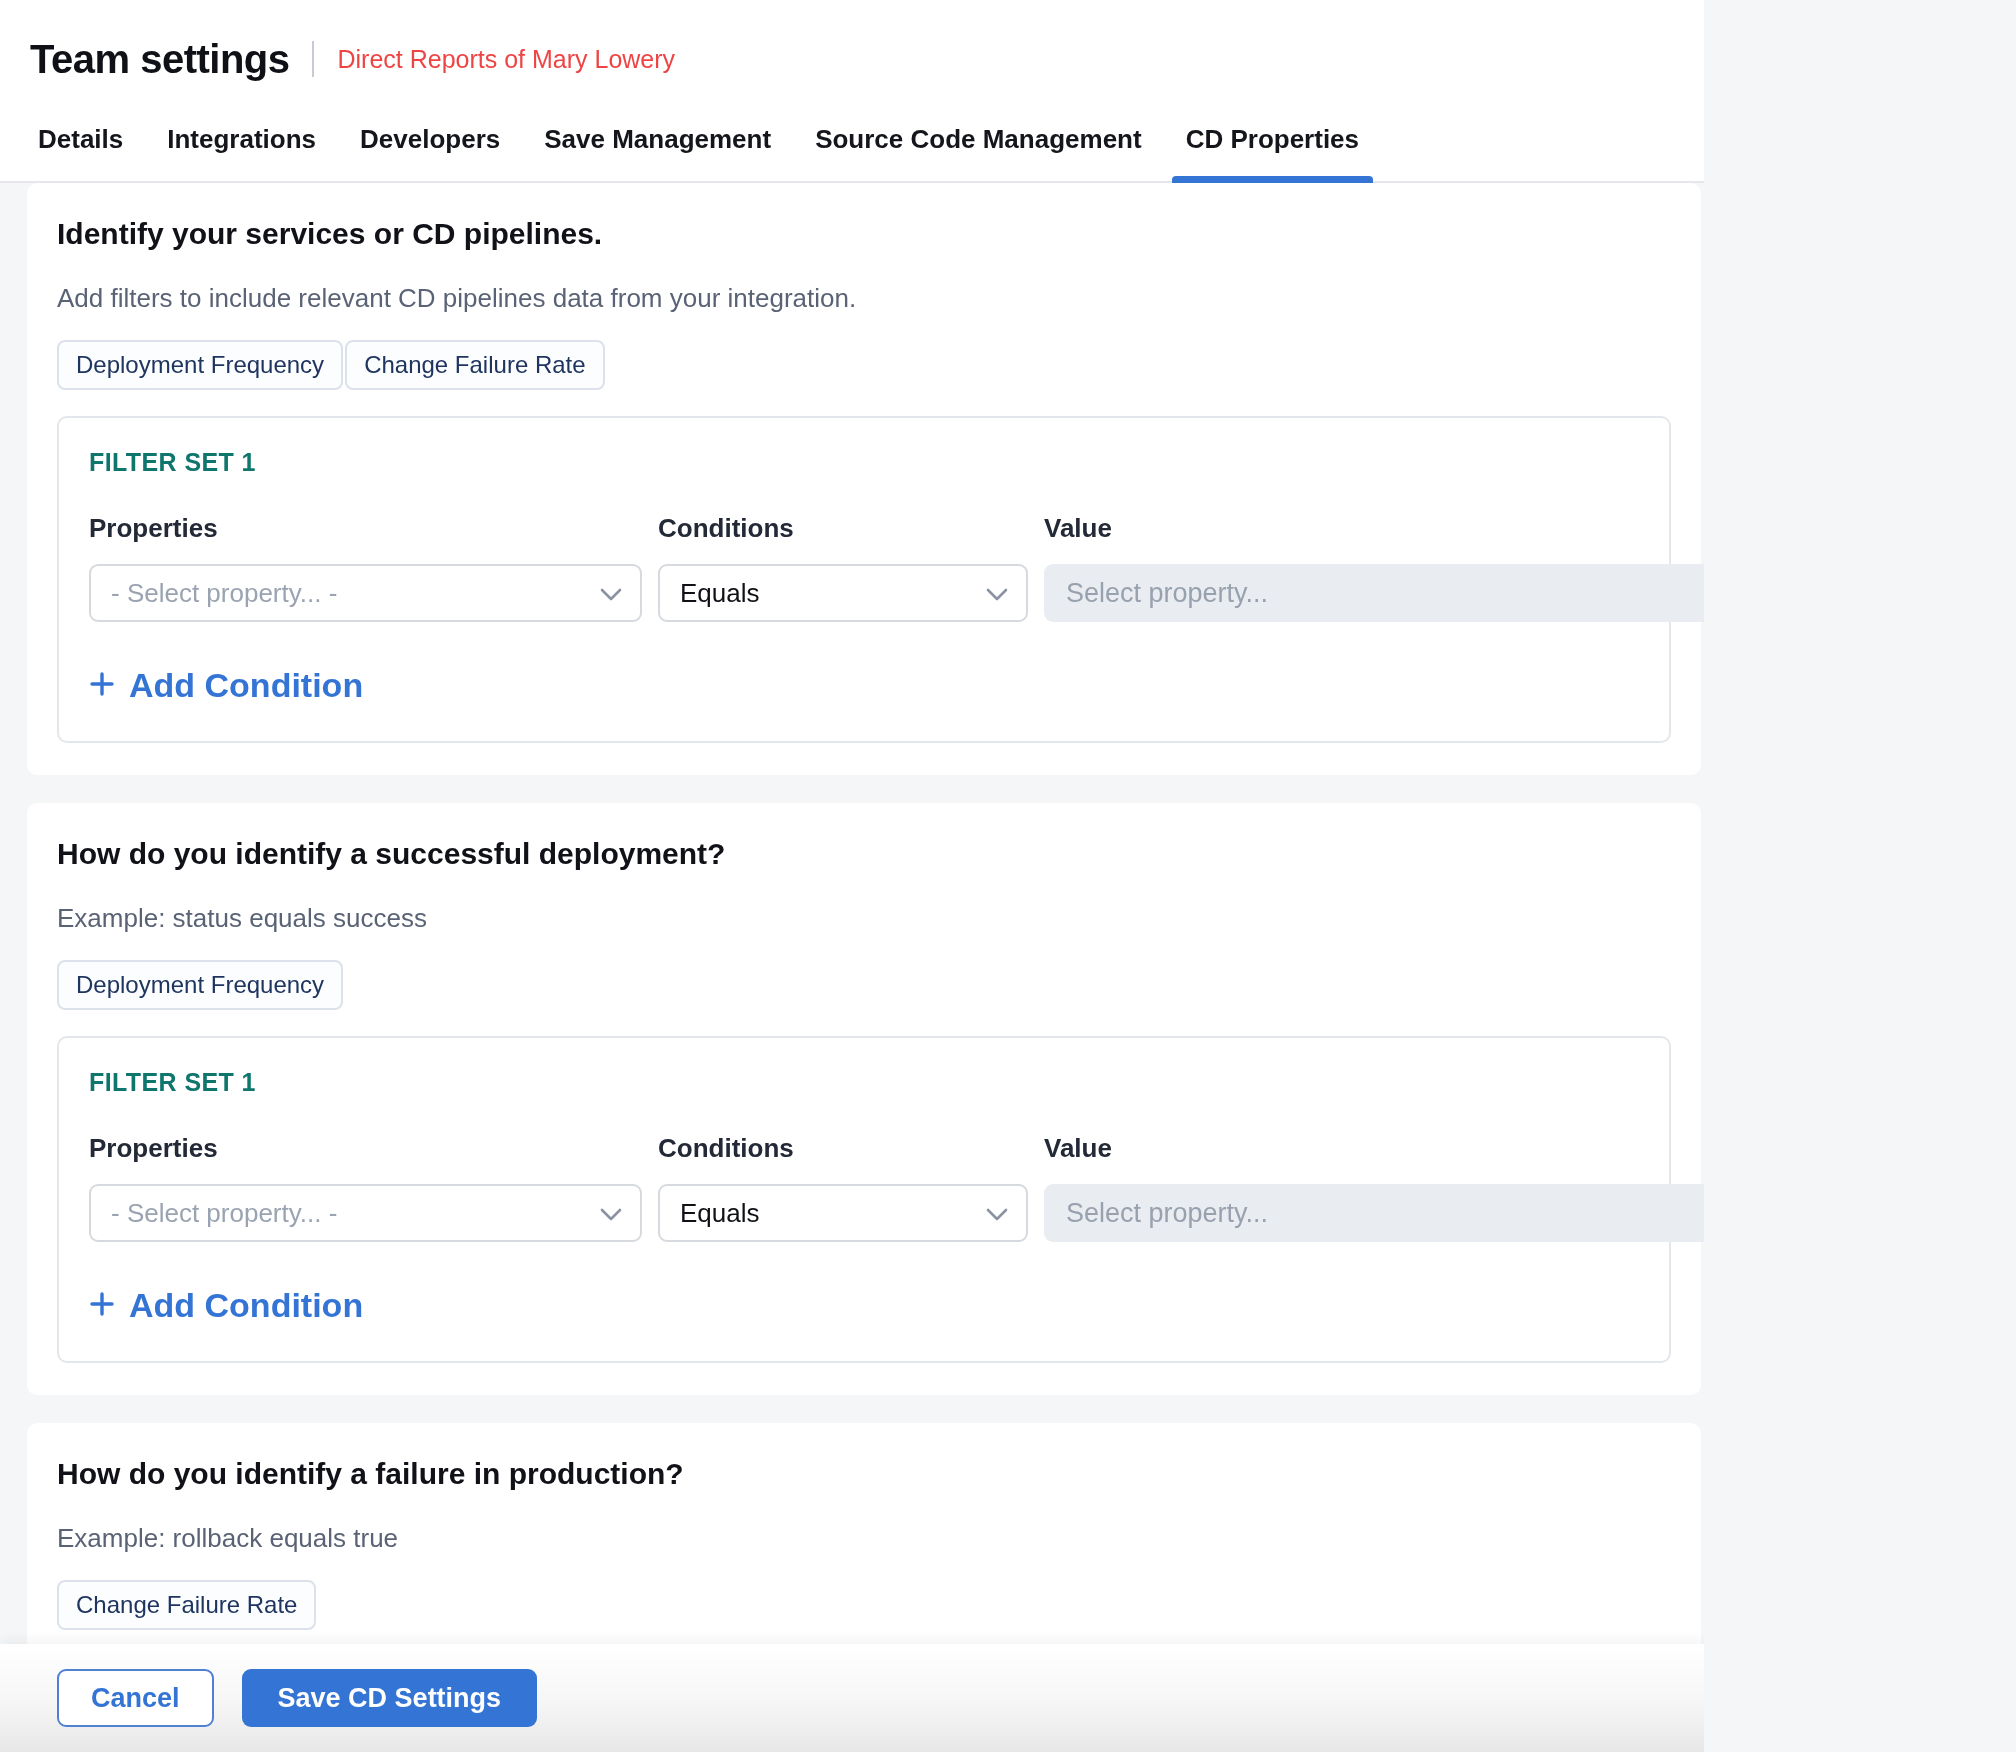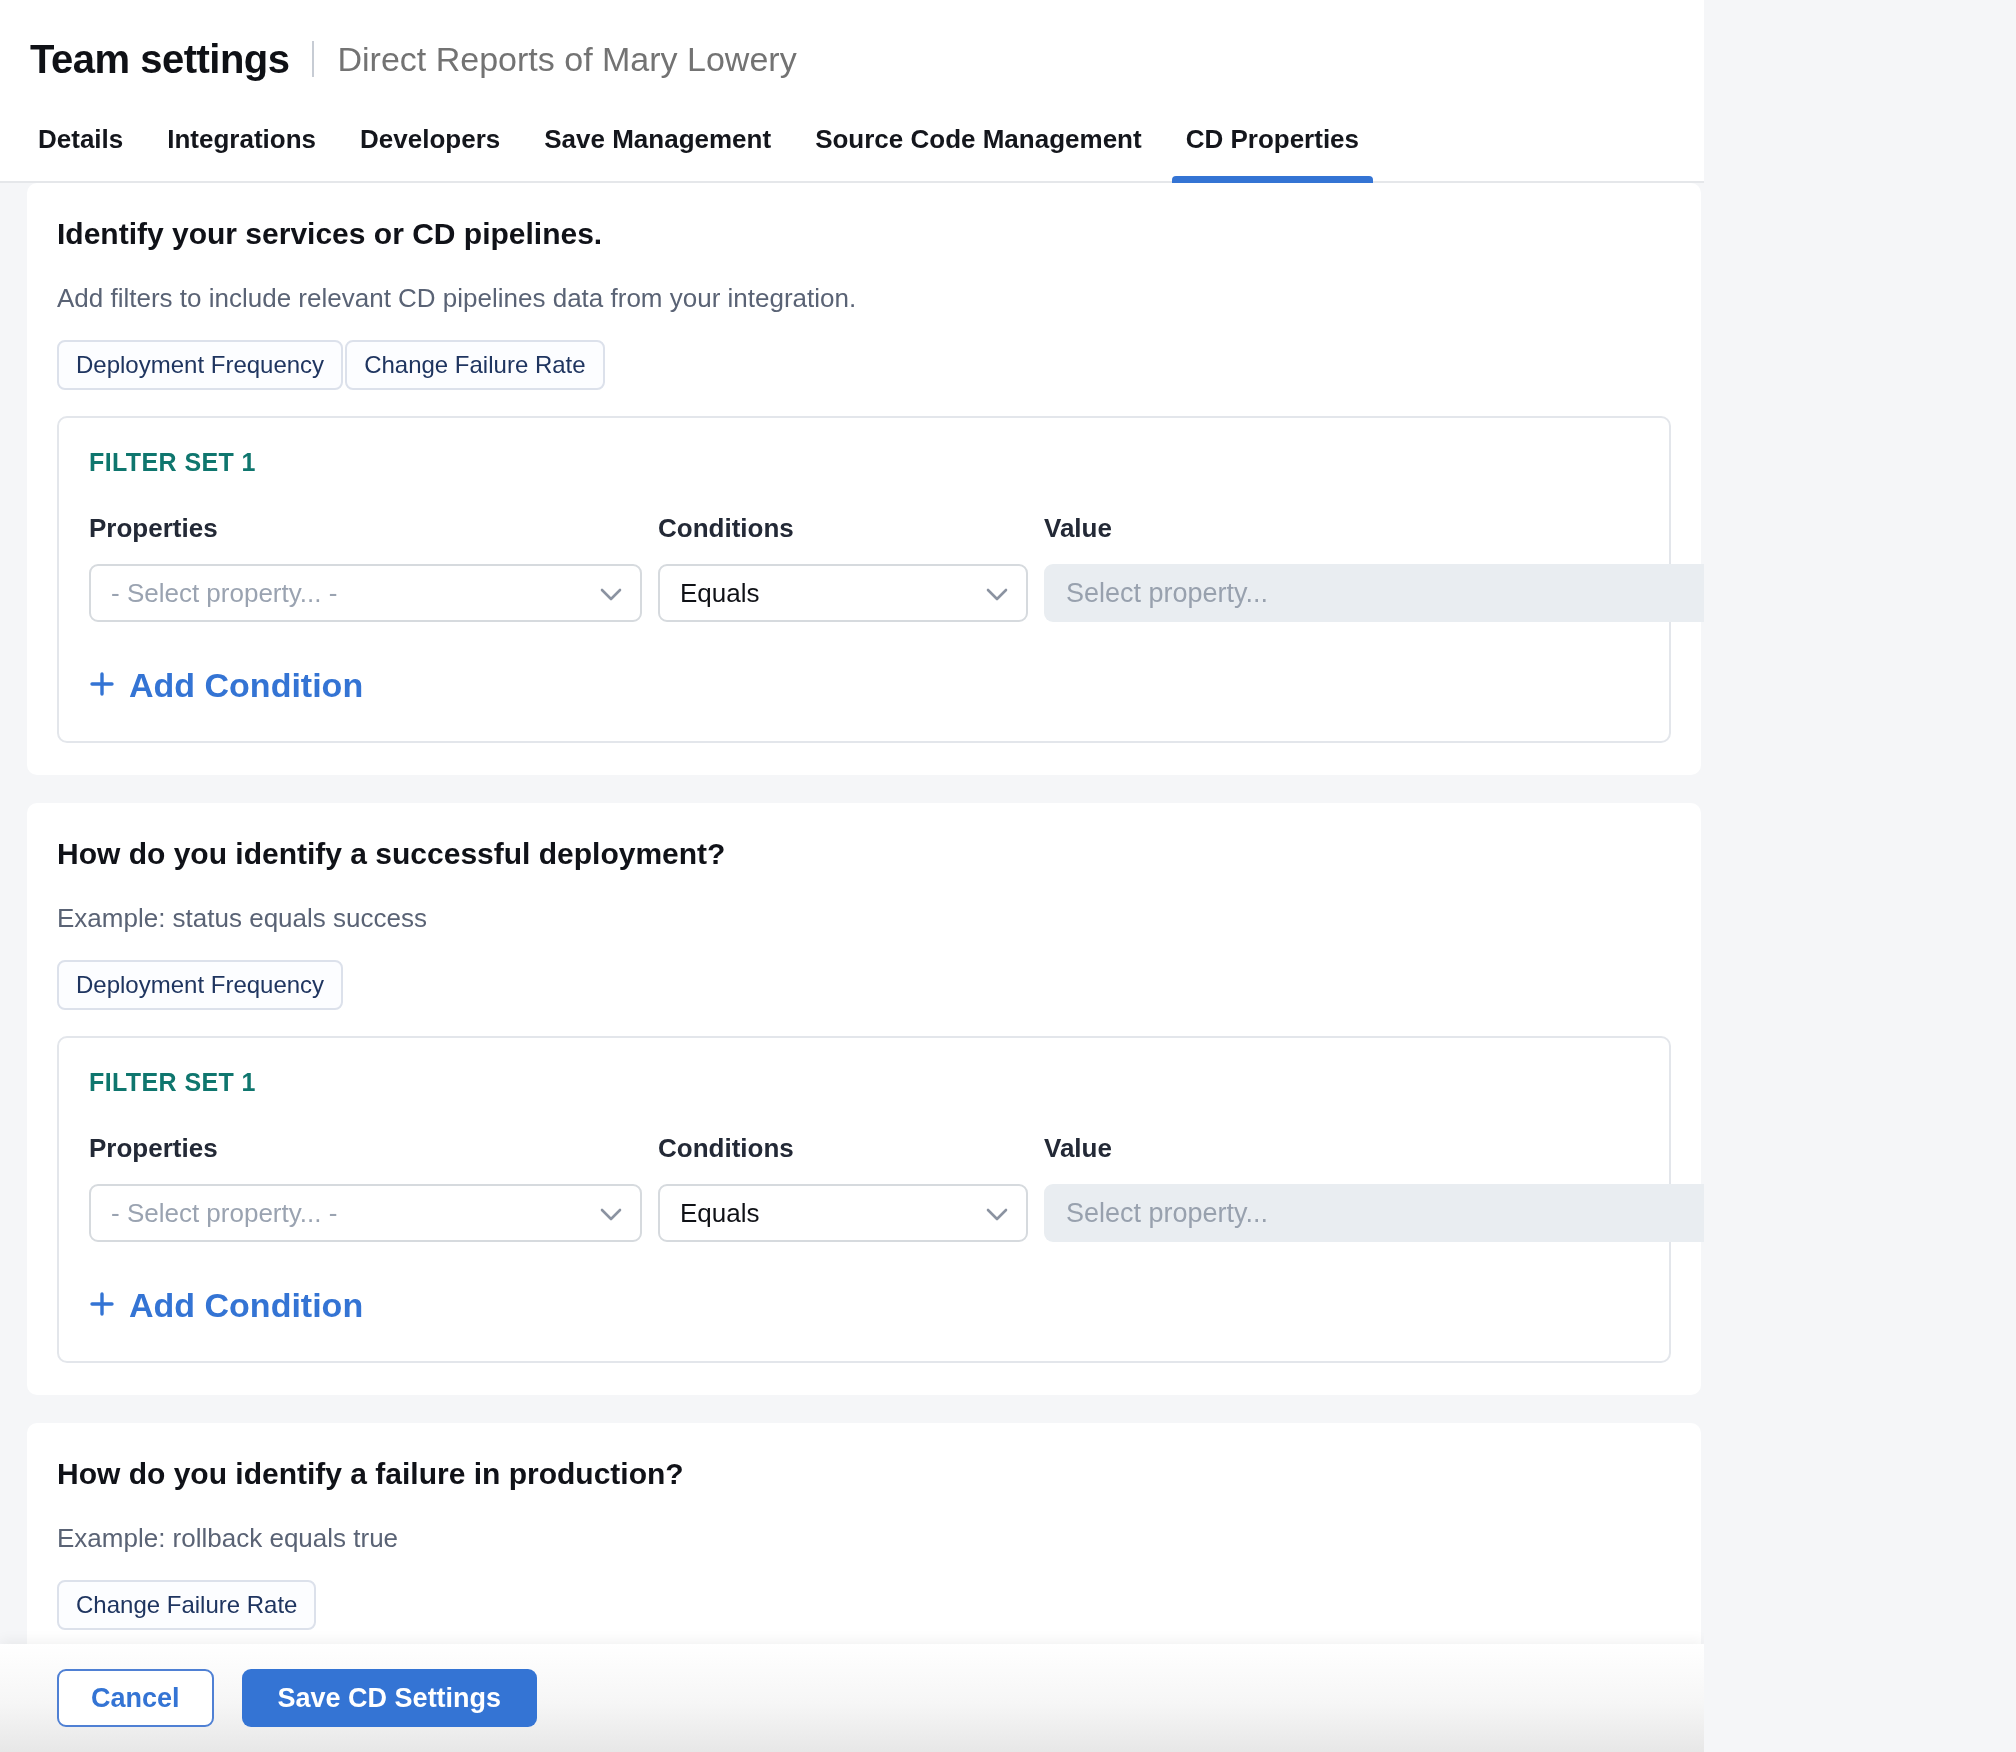--- a/index.html
+++ b/index.html
@@ -11,21 +11,21 @@
     position:relative;
     overflow:hidden;
   }
   .page { width:1704px; height:1752px; position:relative; overflow:hidden; }
 
   
   .header { background:#ffffff; padding-top:26px; }
   .title-row { display:flex; align-items:center; padding-left:30px; height:66px; }
   .page-title { font-size:40px; font-weight:700; letter-spacing:-0.5px; color:#0f1116; }
   .title-divider { width:2px; height:36px; background:#c7ccd4; margin:0 24px 0 22px; }
-  .page-subtitle { font-size:34px; color:#737373; font-weight:400; }
+  .page-subtitle { font-size:25px; color:#ef4444; font-weight:400; }
 
   .tabs { display:flex; margin-top:32px; padding-left:24px; border-bottom:2px solid #e5e7ea; }
   .tab {
     position:relative; font-size:26px; font-weight:600; color:#14161c;
     padding:0 14px 26px 14px; margin-right:16px; cursor:pointer; background:none; border:none;
     font-family:inherit;
   }
   .tab.active::after {
     content:""; position:absolute; left:0; right:0; bottom:-2px; height:7px;
     background:#3474d4; border-radius:4px 4px 0 0;

